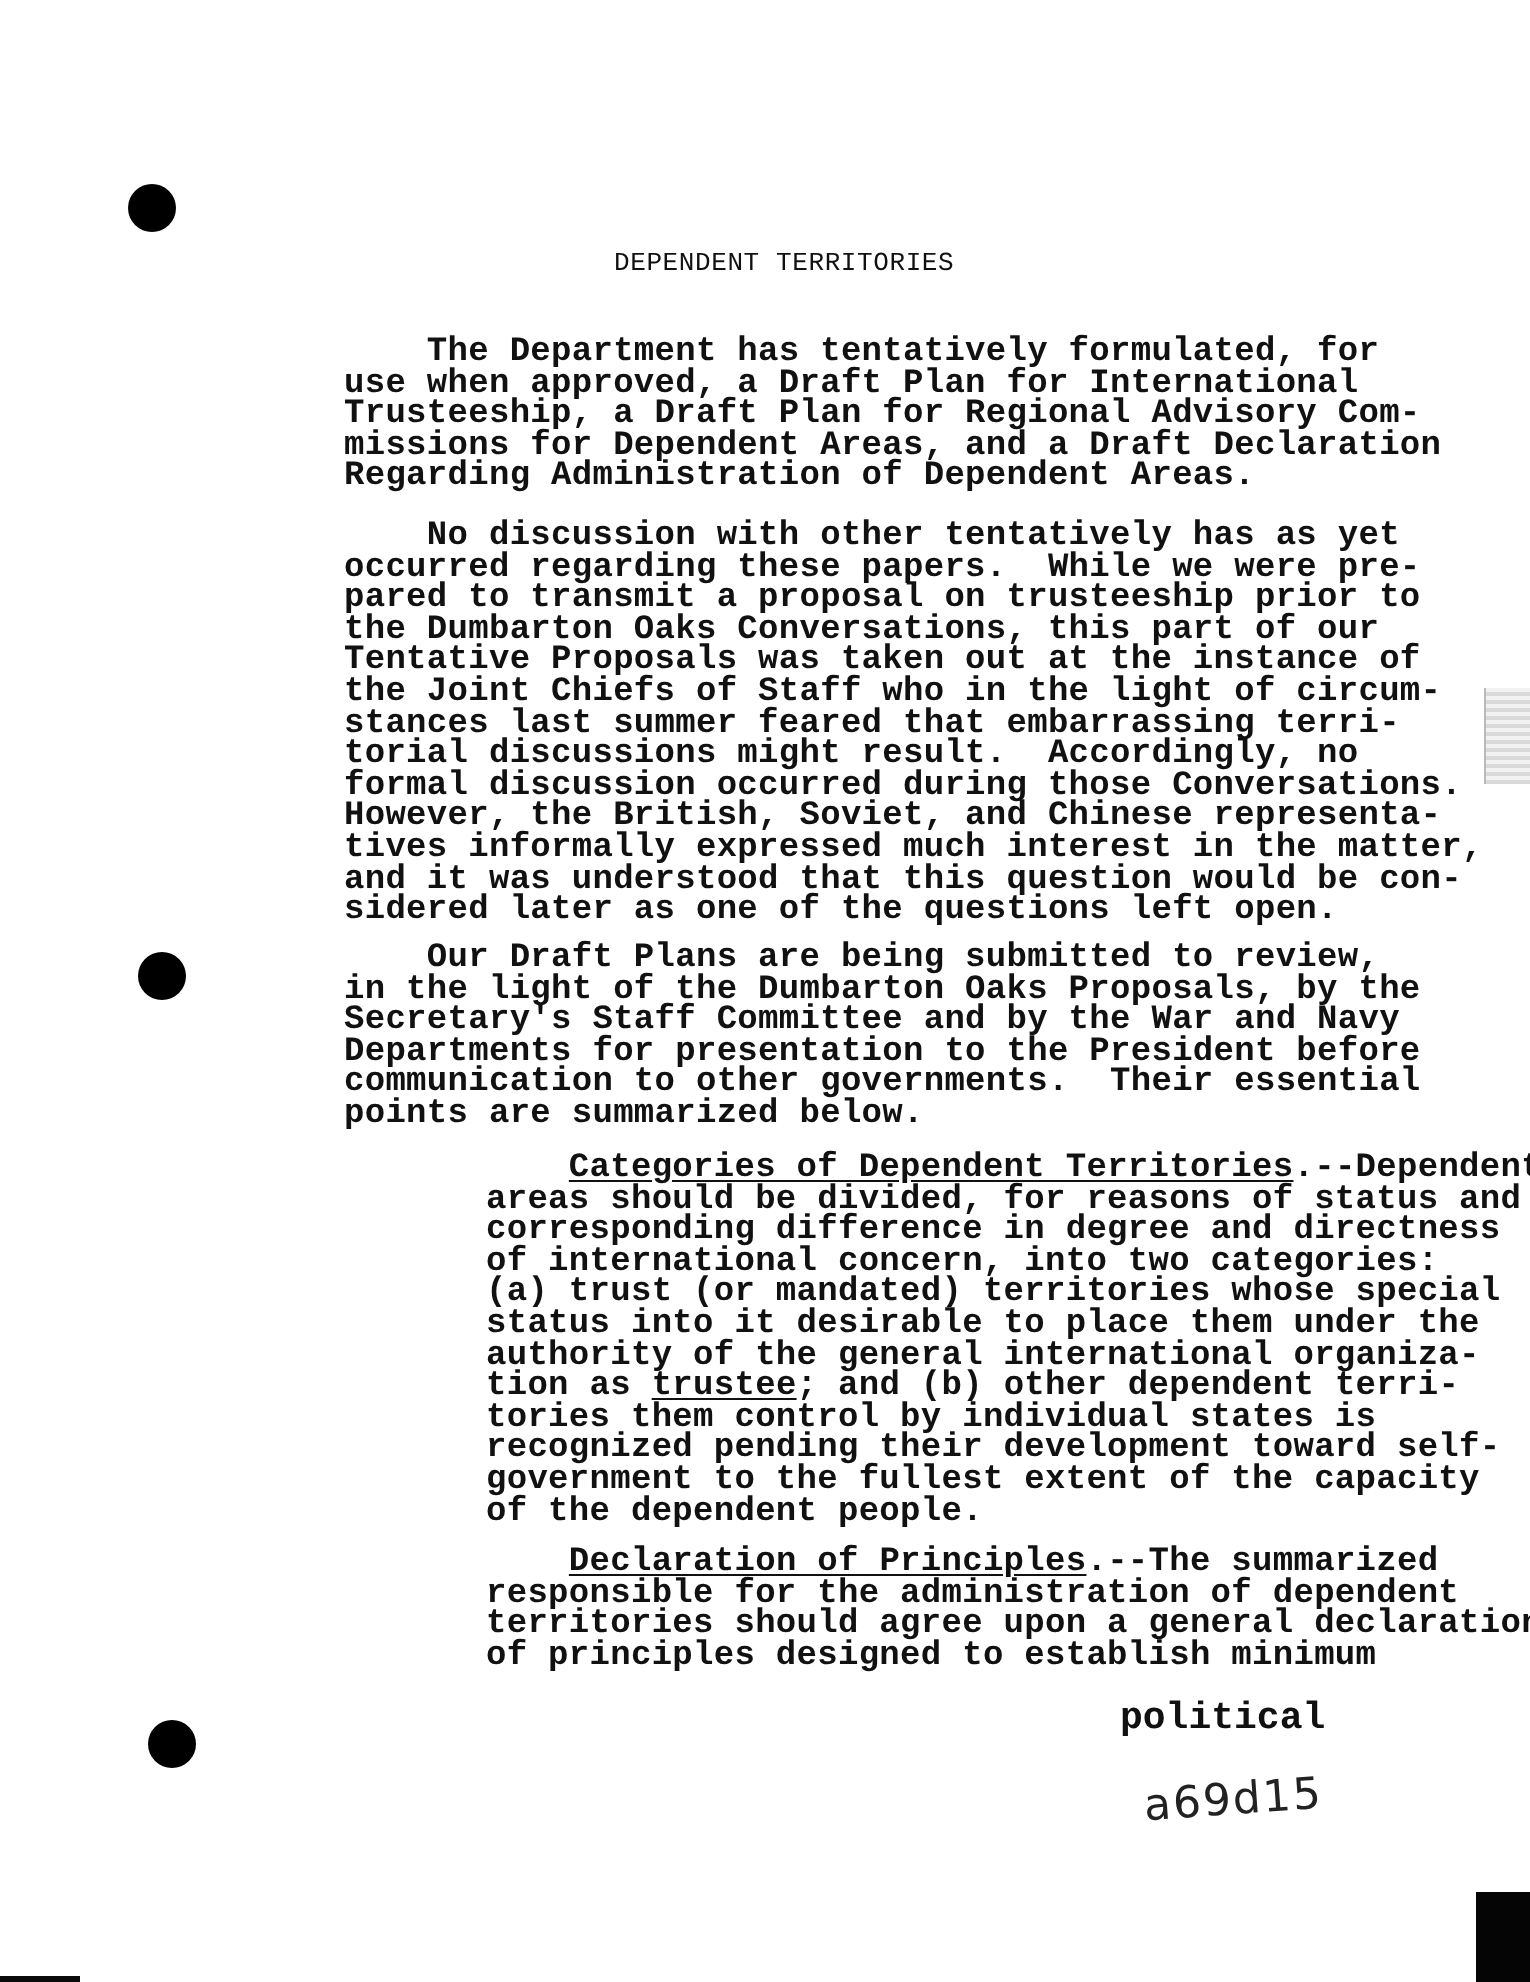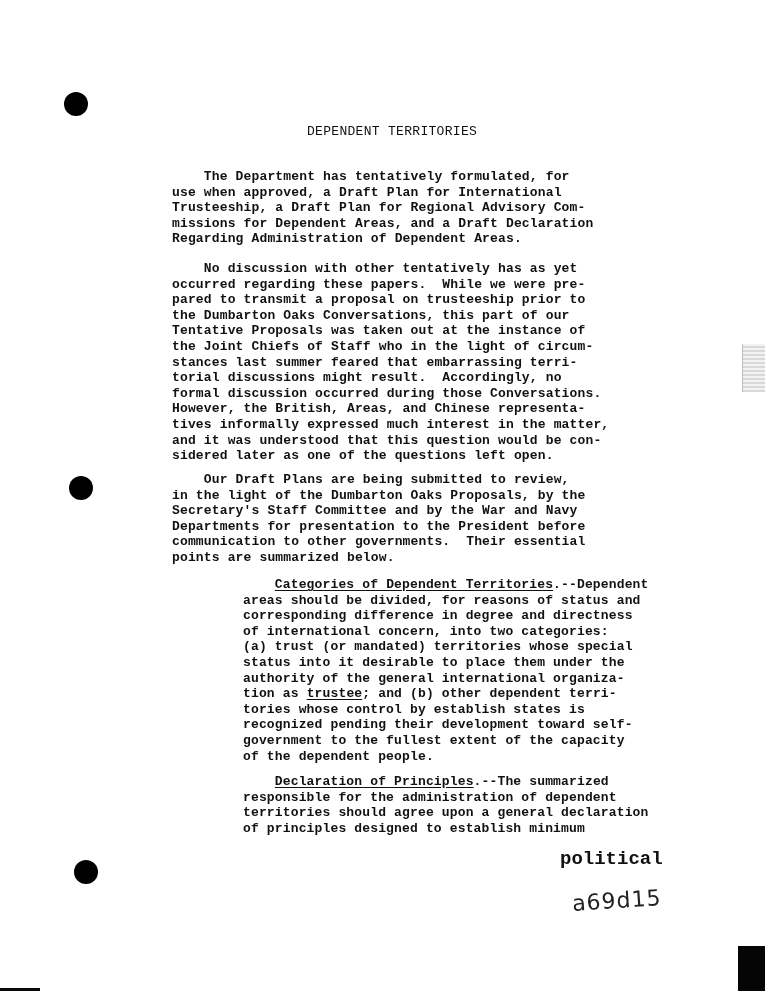--- a/index.html
+++ b/index.html
@@ -53,21 +53,21 @@
     .title {
       position: absolute;
       left: 307px; top: 108px;
       font-size: 13px;
       letter-spacing: 0.3px;
       font-weight: normal;
       white-space: nowrap;
     }
     .para {
       position: absolute;
-      font-size: 13px;
+      font-size: 17px;
       line-height: 15.6px;
       font-weight: bold;
       white-space: pre;
       letter-spacing: 0.15px;
     }
     .p1 { left: 172px; top: 153px; }
     .p2 { left: 172px; top: 245px; }
     .p3 { left: 172px; top: 456px; }
     .p4 { left: 243px; top: 561px; }
     .p5 { left: 243px; top: 758px; }
@@ -114,41 +114,41 @@
 
   <div class="para p2"><span>    No discussion with other tentatively has as yet</span>
 <span>occurred regarding these papers.  While we were pre-</span>
 <span>pared to transmit a proposal on trusteeship prior to</span>
 <span>the Dumbarton Oaks Conversations, this part of our</span>
 <span>Tentative Proposals was taken out at the instance of</span>
 <span>the Joint Chiefs of Staff who in the light of circum-</span>
 <span>stances last summer feared that embarrassing terri-</span>
 <span>torial discussions might result.  Accordingly, no</span>
 <span>formal discussion occurred during those Conversations.</span>
-<span>However, the British, Areas, and Chinese representa-</span>
+<span>However, the British, Soviet, and Chinese representa-</span>
 <span>tives informally expressed much interest in the matter,</span>
 <span>and it was understood that this question would be con-</span>
 <span>sidered later as one of the questions left open.</span></div>
 
   <div class="para p3"><span>    Our Draft Plans are being submitted to review,</span>
 <span>in the light of the Dumbarton Oaks Proposals, by the</span>
 <span>Secretary's Staff Committee and by the War and Navy</span>
 <span>Departments for presentation to the President before</span>
 <span>communication to other governments.  Their essential</span>
 <span>points are summarized below.</span></div>
 
   <div class="para p4">    <span class="u">Categories of Dependent Territories</span><span>.--Dependent</span>
 <span>areas should be divided, for reasons of status and</span>
 <span>corresponding difference in degree and directness</span>
 <span>of international concern, into two categories:</span>
 <span>(a) trust (or mandated) territories whose special</span>
 <span>status into it desirable to place them under the</span>
 <span>authority of the general international organiza-</span>
 <span>tion as </span><span class="u">trustee</span><span>; and (b) other dependent terri-</span>
-<span>tories whose control by establish states is</span>
+<span>tories them control by individual states is</span>
 <span>recognized pending their development toward self-</span>
 <span>government to the fullest extent of the capacity</span>
 <span>of the dependent people.</span></div>
 
   <div class="para p5">    <span class="u">Declaration of Principles</span><span>.--The summarized</span>
 <span>responsible for the administration of dependent</span>
 <span>territories should agree upon a general declaration</span>
 <span>of principles designed to establish minimum</span></div>
 
   <div class="continue">political</div>

